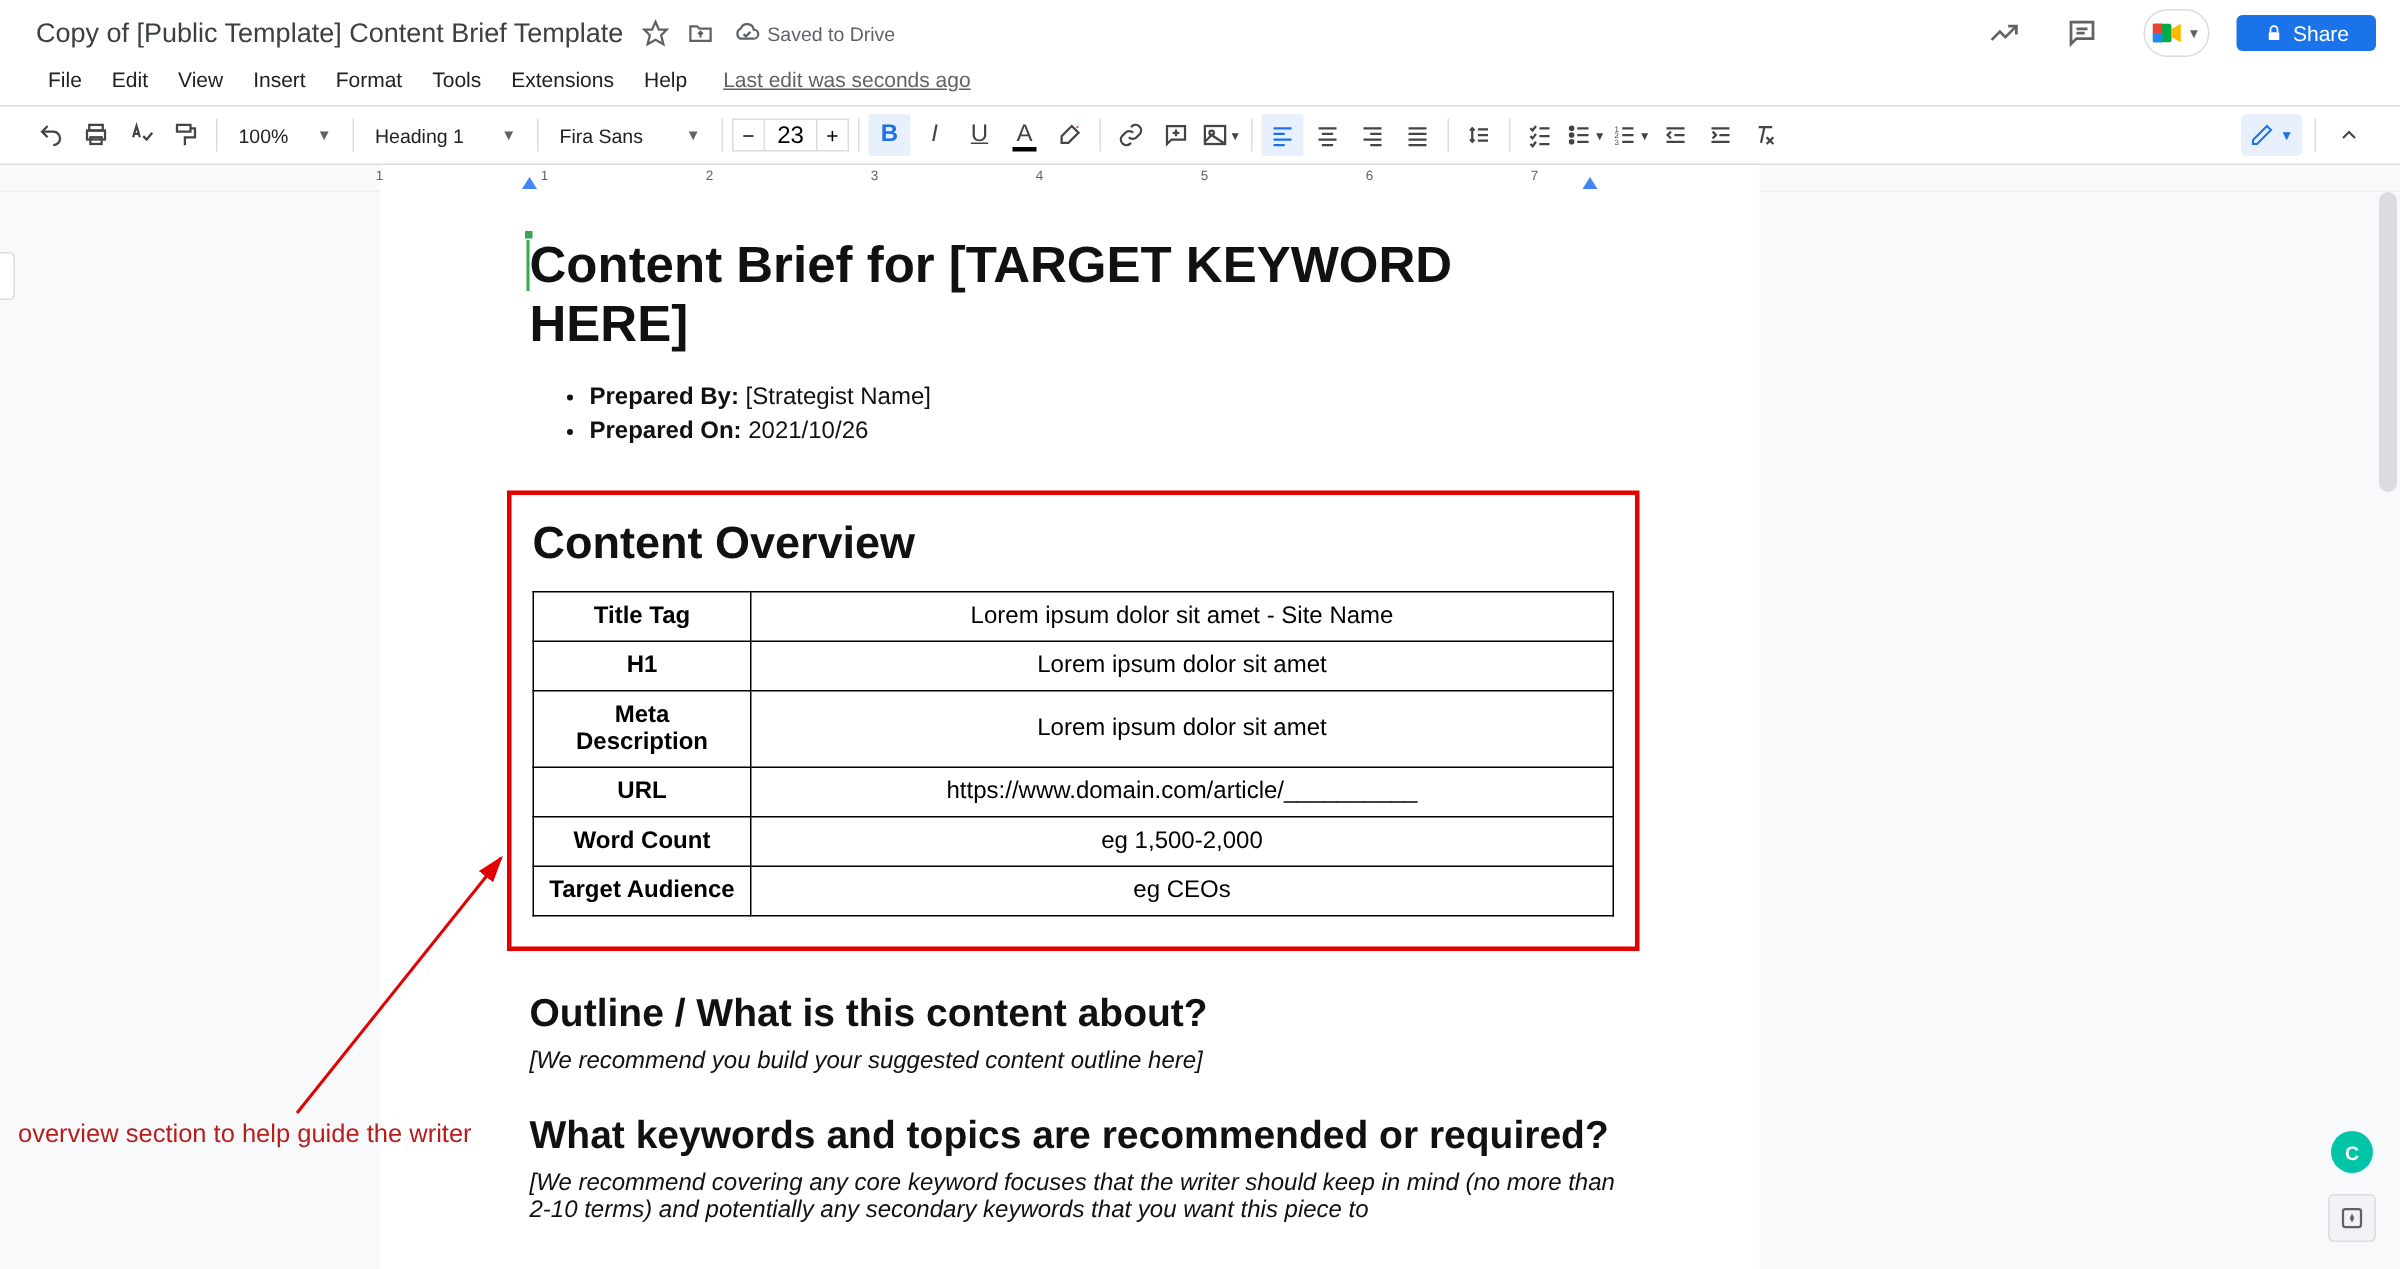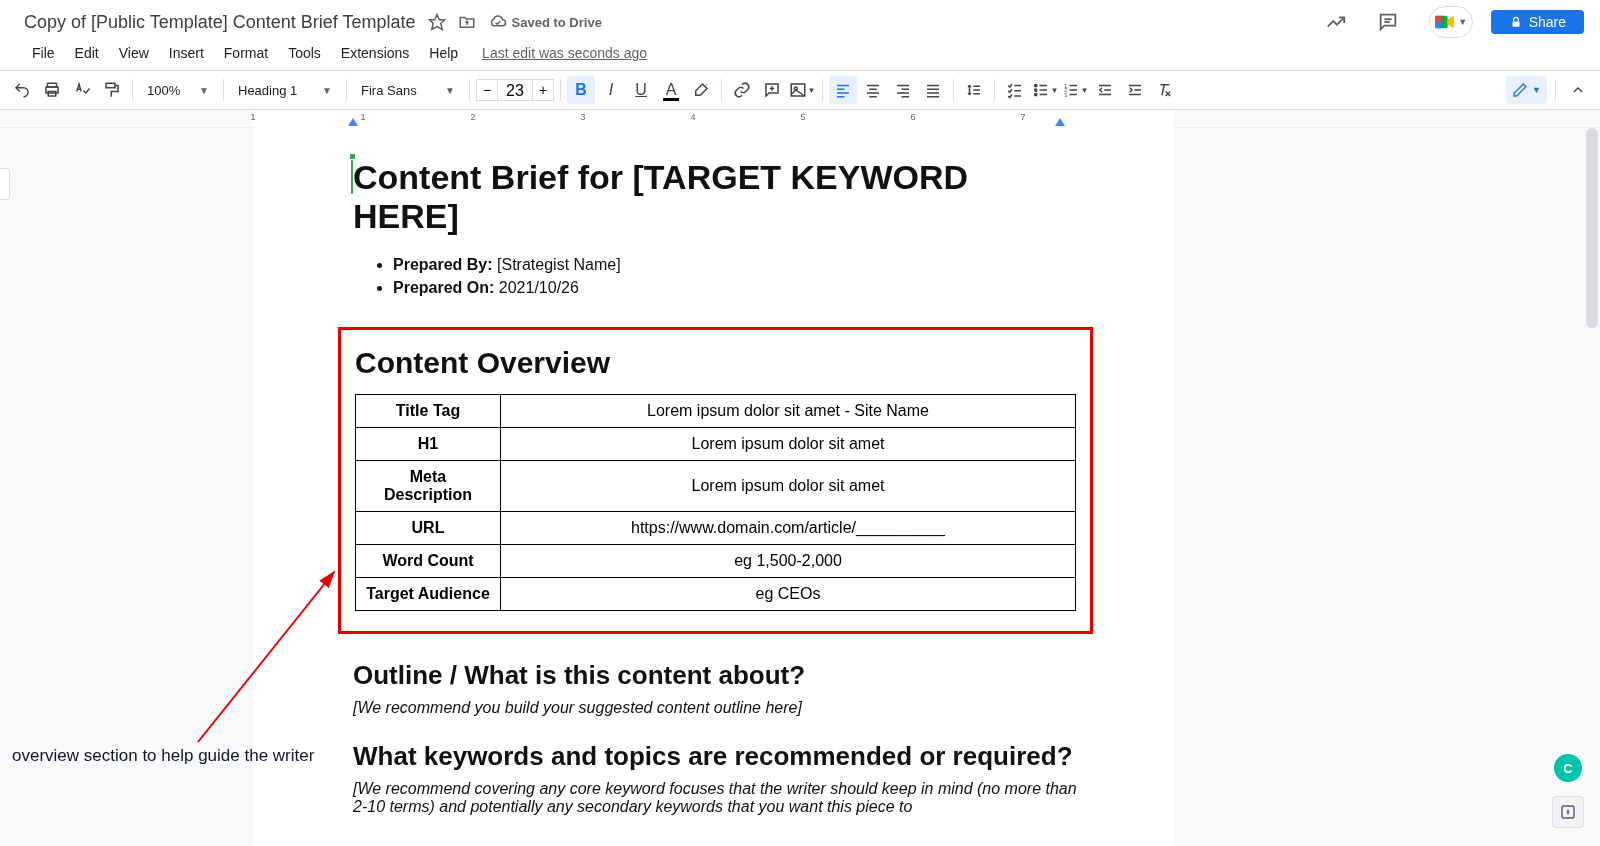--- a/index.html
+++ b/index.html
@@ -1,33 +1,33 @@
 <!DOCTYPE html>
 <html><head>
 <meta charset="utf-8">
 <style>
 * { margin: 0; padding: 0; box-sizing: border-box; }
 body { font-family: Arial, sans-serif; background: #fff; width: 1600px; height: 846px; overflow: hidden; position: relative; }
 
 
 .titlebar { display: flex; align-items: center; padding: 8px 16px 0 24px; height: 36px; }
 .doc-title { font-size: 18px; color: #3c4043; margin-right: 12px; }
-.title-icon { margin-right: 12px; color: #5f6368; cursor: pointer; display: inline-flex; align-items: center; font-weight: bold; }
+.title-icon { margin-right: 12px; color: #5f6368; cursor: pointer; display: inline-flex; align-items: center; }
 .saved-text { font-size: 13px; color: #5f6368; margin-left: 4px; }
 .title-right { margin-left: auto; display: flex; align-items: center; gap: 18px; }
 .meet-badge { width: 44px; height: 32px; border: 1px solid #dadce0; border-radius: 16px; display: flex; align-items: center; justify-content: center; position: relative; }
 .share-btn { background: #1a73e8; color: #fff; border: none; border-radius: 4px; padding: 4px 18px; font-size: 14px; font-weight: 500; display: flex; align-items: center; gap: 6px; cursor: pointer; }
 
 
 .menubar { display: flex; align-items: center; padding: 6px 24px; gap: 4px; height: 34px; }
 .menu-item { font-size: 14px; color: #202124; padding: 4px 8px; cursor: pointer; border-radius: 4px; }
 .last-edit { font-size: 14px; color: #5f6368; margin-left: 12px; text-decoration: underline; cursor: pointer; }
 
 
-.toolbar { display: flex; align-items: center; padding: 4px 8px; height: 40px; border-top: 1px solid #dadce0; border-bottom: 1px solid #dadce0; gap: 2px; }
+.toolbar { display: flex; align-items: center; padding: 4px 20px; height: 40px; border-top: 1px solid #dadce0; border-bottom: 1px solid #dadce0; gap: 2px; }
 .tb-btn { width: 28px; height: 28px; display: flex; align-items: center; justify-content: center; cursor: pointer; border-radius: 2px; color: #444; }
 .tb-sep { width: 1px; height: 22px; background: #dadce0; margin: 0 4px; }
 .tb-select { display: flex; align-items: center; padding: 0 8px; height: 26px; cursor: pointer; font-size: 13px; color: #202124; min-width: 60px; }
 .tb-select .caret { margin-left: auto; font-size: 10px; color: #5f6368; }
 .font-size-box { display: flex; align-items: center; border: none; }
 .fs-btn { width: 22px; height: 22px; display: flex; align-items: center; justify-content: center; border: 1px solid #dadce0; cursor: pointer; font-size: 14px; }
 .fs-val { width: 34px; height: 22px; border-top: 1px solid #dadce0; border-bottom: 1px solid #dadce0; text-align: center; font-size: 16px; line-height: 22px; }
 .tb-btn.active { background: #e8f0fe; color: #1a73e8; }
 .text-color { position: relative; }
 .text-color::after { content: ''; position: absolute; bottom: 3px; left: 6px; right: 6px; height: 3px; background: #000; }
@@ -55,21 +55,21 @@
 .overview-box { border: 3px solid #e30000; margin-left: 85px; margin-right: -10px; padding: 16px 14px 20px 14px; margin-bottom: 26px; }
 .overview-h2 { font-size: 30px; font-weight: 700; color: #111; margin-bottom: 14px; }
 .ov-table { width: 100%; border-collapse: collapse; }
 .ov-table th, .ov-table td { border: 1px solid #000; padding: 7px 10px; font-size: 16px; text-align: center; }
 .ov-table th { font-weight: 700; width: 145px; }
 
 .sec-h2 { font-size: 26px; font-weight: 700; color: #111; margin-left: 100px; margin-bottom: 8px; margin-top: 4px; }
 .sec-em { font-size: 16px; font-style: italic; color: #111; margin-left: 100px; margin-bottom: 24px; display:block; }
 
 
-.anno-text { position: absolute; color: #0f172a; font-size: 17px; left: 12px; top: 618px; }
+.anno-text { position: absolute; color: #b91c1c; font-size: 17px; left: 12px; top: 618px; }
 .anno-arrow { position: absolute; pointer-events: none; }
 
 
 .scrollbar { position: absolute; right: 2px; top: 128px; width: 12px; height: 200px; background: #dadce0; border-radius: 6px; }
 
 
 .bottom-badge { position: absolute; right: 18px; bottom: 64px; width: 28px; height: 28px; border-radius: 50%; background: #00c4a7; color:#fff; display:flex; align-items:center; justify-content:center; font-size:13px; font-weight:bold; }
 .explore-btn { position: absolute; right: 16px; bottom: 18px; width: 32px; height: 32px; background: #f1f3f4; border:1px solid #dadce0; border-radius:4px; display:flex; align-items:center; justify-content:center; color:#5f6368; }
 
 svg { display:block; }

